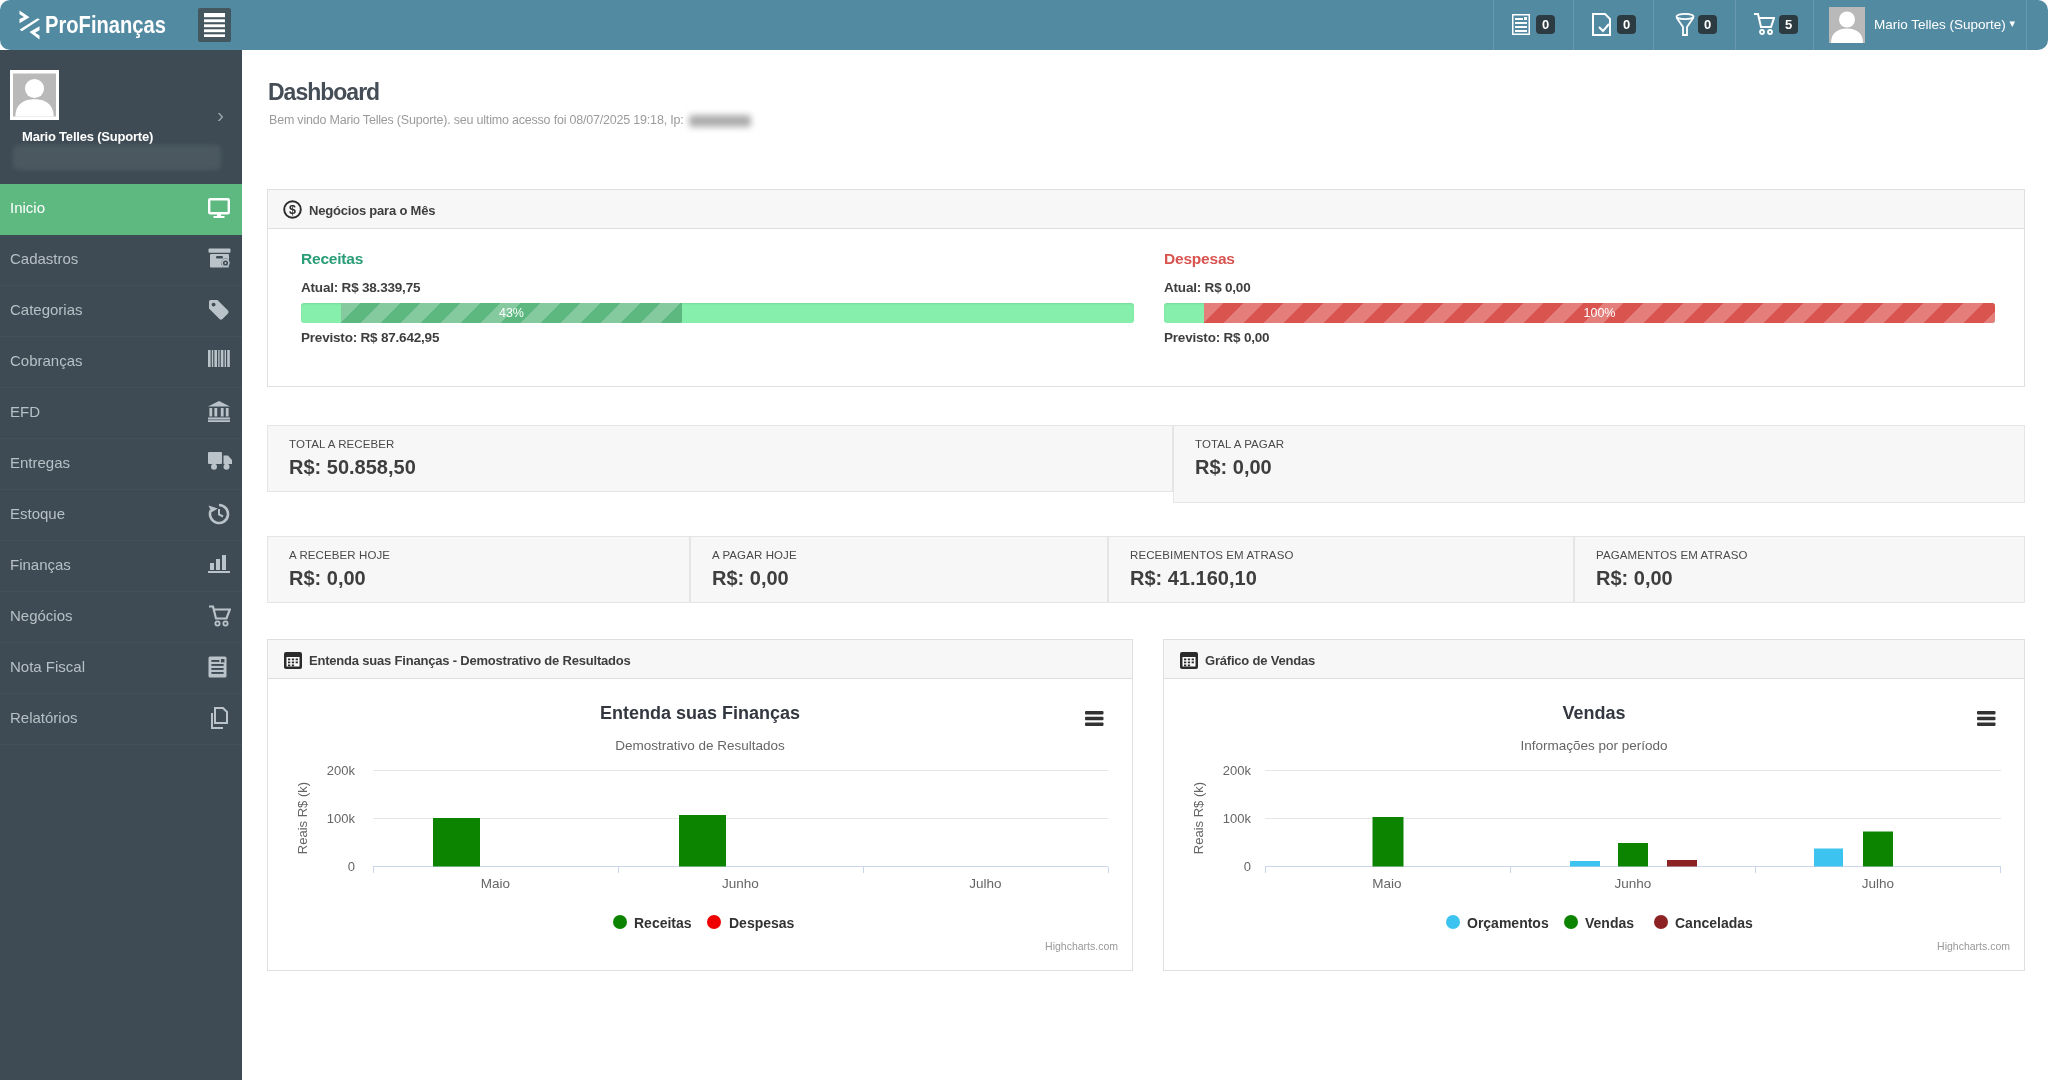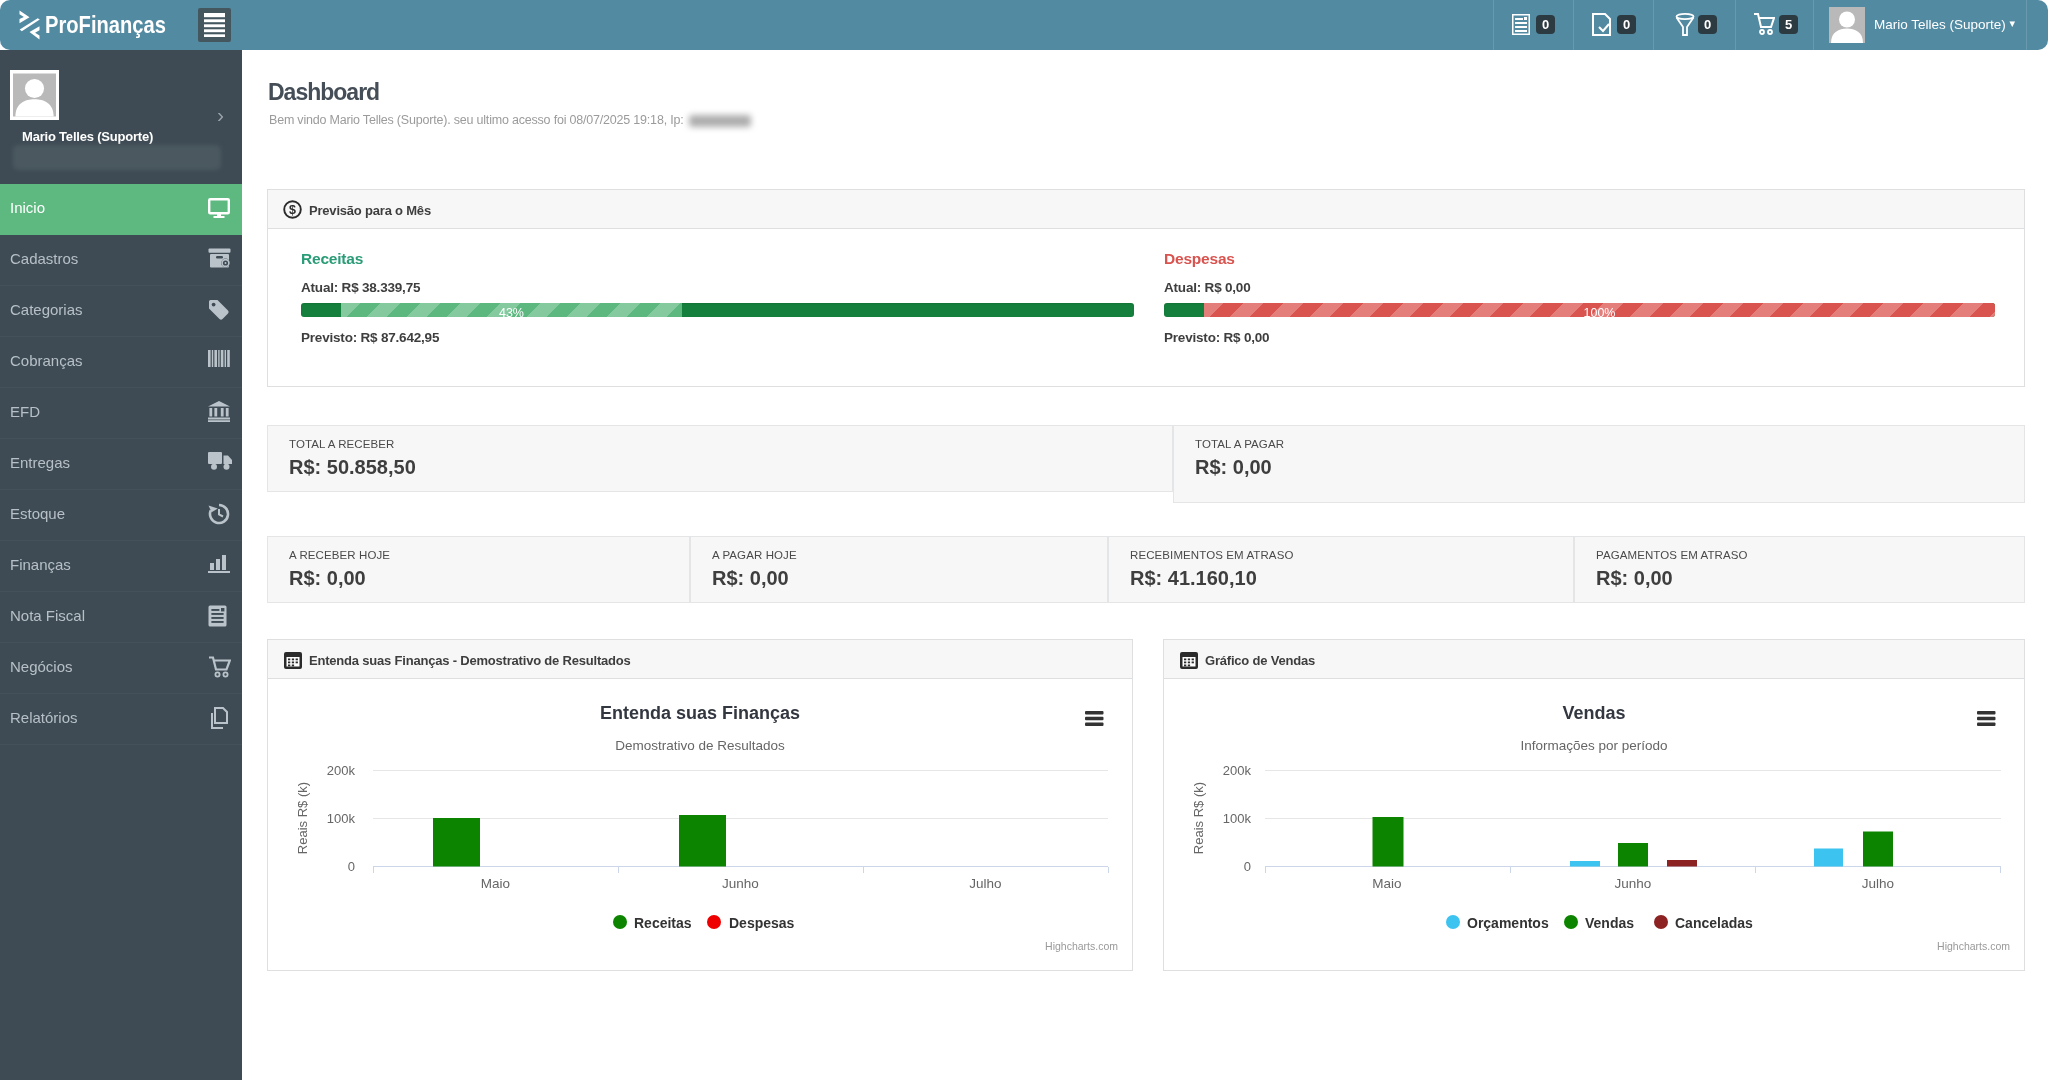--- a/index.html
+++ b/index.html
@@ -35,21 +35,21 @@
 .ipblur { display:inline-block; width:62px; height:12px; background:#adadad; border-radius:3px; filter:blur(3px); vertical-align:middle; margin-left:2px; }
 
 .panel { position:absolute; background:#fff; border:1px solid #dedfe0; }
 .phead { position:relative; height:39px; background:#f7f7f8; border-bottom:1px solid #dedfe0; }
 .phead .ptitle { position:absolute; left:41px; top:12.5px; font-size:13px; font-weight:bold; color:#3e3e3e; letter-spacing:-0.2px; }
 .phead .picon { position:absolute; left:15px; top:10px; }
 
 
 .colTitle { font-size:15.5px; font-weight:bold; letter-spacing:-0.2px; }
 .lineBold { font-size:13.5px; font-weight:bold; color:#3e3e3e; letter-spacing:-0.2px; }
-.progress { position:absolute; height:14px; width:833px; background:#15803d; border-radius:3px; box-shadow:inset 0 1px 2px rgba(0,0,0,0.1); overflow:hidden;padding-left:40px; }
+.progress { position:absolute; height:20px; width:833px; background:#86efac; border-radius:3px; box-shadow:inset 0 1px 2px rgba(0,0,0,0.1); overflow:hidden;padding-left:40px; }
 .pbar { height:20px; color:#fff; font-size:12.5px; text-align:center; line-height:20px;
   background-image:linear-gradient(135deg,rgba(255,255,255,0.25) 25%,transparent 25%,transparent 50%,rgba(255,255,255,0.25) 50%,rgba(255,255,255,0.25) 75%,transparent 75%,transparent);
   background-size:40px 40px; }
 
 
 .sbox { position:absolute; background:#f7f7f8; border:1px solid #e4e5e6; }
 .sbox .lab { position:absolute; left:21px; top:12px; font-size:11.5px; color:#4a4a4a; letter-spacing:0.1px; }
 .sbox .val { position:absolute; left:21px; top:30px; font-size:20px; font-weight:bold; color:#3e3e3e; }
 </style>
 </head>
@@ -206,61 +206,61 @@
         <span class="ico"><svg width="22" height="19" viewBox="0 0 22 19">
             <g fill="#b9c3c9">
               <rect x="2" y="9" width="4" height="7"></rect>
               <rect x="8" y="5" width="4" height="11"></rect>
               <rect x="14" y="1" width="4" height="15"></rect>
               <rect x="0" y="17" width="22" height="2"></rect>
             </g>
           </svg></span>
       </div>
       <div class="mItem">
+        <span class="txt">Negócios</span>
+        <span class="ico"><svg width="23" height="22" viewBox="0 0 23 22">
+            <path d="M1 1.5 L5 1.5 L8 13.5 L18.5 13.5 L21.8 4.5 L6 4.5" fill="none" stroke="#b9c3c9" stroke-width="2.2"></path>
+            <circle cx="9.5" cy="18.5" r="2.1" fill="none" stroke="#b9c3c9" stroke-width="1.8"></circle>
+            <circle cx="17.5" cy="18.5" r="2.1" fill="none" stroke="#b9c3c9" stroke-width="1.8"></circle>
+          </svg></span>
+      </div>
+      <div class="mItem">
         <span class="txt">Nota Fiscal</span>
         <span class="ico"><svg width="19" height="22" viewBox="0 0 19 22">
             <rect x="0.5" y="0.5" width="18" height="21" rx="1.5" fill="#b9c3c9"></rect>
             <g fill="#3e4b54">
               <rect x="3.4" y="4" width="8" height="1.9"></rect>
               <rect x="3.4" y="8" width="12.2" height="1.9"></rect>
               <rect x="3.4" y="12" width="12.2" height="1.9"></rect>
               <rect x="3.4" y="16" width="12.2" height="1.9"></rect>
               <rect x="13" y="3" width="3.4" height="3.4"></rect>
             </g>
           </svg></span>
       </div>
       <div class="mItem">
-        <span class="txt">Negócios</span>
-        <span class="ico"><svg width="23" height="22" viewBox="0 0 23 22">
-            <path d="M1 1.5 L5 1.5 L8 13.5 L18.5 13.5 L21.8 4.5 L6 4.5" fill="none" stroke="#b9c3c9" stroke-width="2.2"></path>
-            <circle cx="9.5" cy="18.5" r="2.1" fill="none" stroke="#b9c3c9" stroke-width="1.8"></circle>
-            <circle cx="17.5" cy="18.5" r="2.1" fill="none" stroke="#b9c3c9" stroke-width="1.8"></circle>
-          </svg></span>
-      </div>
-      <div class="mItem">
         <span class="txt">Relatórios</span>
         <span class="ico"><svg width="22" height="22" viewBox="0 0 22 22">
             <path d="M7 1 h8 l4 4 v11 h-12 Z" fill="none" stroke="#b9c3c9" stroke-width="2"></path>
             <path d="M4 6 v15 h11" fill="none" stroke="#b9c3c9" stroke-width="2"></path>
           </svg></span>
       </div>
     </div>
 </div>
 
 <div id="main">
   <h1 class="dash">Dashboard</h1>
   <div class="sub">Bem vindo Mario Telles (Suporte). seu ultimo acesso foi 08/07/2025 19:18, Ip: <span class="ipblur"></span></div>
 
   <div class="panel" style="left:25px;top:139px;width:1758px;height:198px;">
     <div class="phead">
       <svg class="picon" width="19" height="19" viewBox="0 0 19 19">
         <circle cx="9.5" cy="9.5" r="8.3" fill="none" stroke="#2b2b2b" stroke-width="1.9"></circle>
         <text x="9.5" y="13.8" font-size="12.5" font-weight="bold" fill="#2b2b2b" text-anchor="middle" font-family="Liberation Sans">$</text>
       </svg>
-      <div class="ptitle">Previsão para o Mês</div>
+      <div class="ptitle">Negócios para o Mês</div>
     </div>
     <div class="colTitle" style="position:absolute;left:33px;top:60px;color:#2a9c77;">Receitas</div>
     <div class="lineBold" style="position:absolute;left:33px;top:90px;">Atual: R$ 38.339,75</div>
     <div class="progress" style="left:33px;top:113px;">
       <div class="pbar" style="width:43%;background-color:#5cb87f;">43%</div>
     </div>
     <div class="lineBold" style="position:absolute;left:33px;top:140px;">Previsto: R$ 87.642,95</div>
 
     <div class="colTitle" style="position:absolute;left:896px;top:60px;color:#d9534f;">Despesas</div>
     <div class="lineBold" style="position:absolute;left:896px;top:90px;text-align:center;">Atual: R$ 0,00</div>

